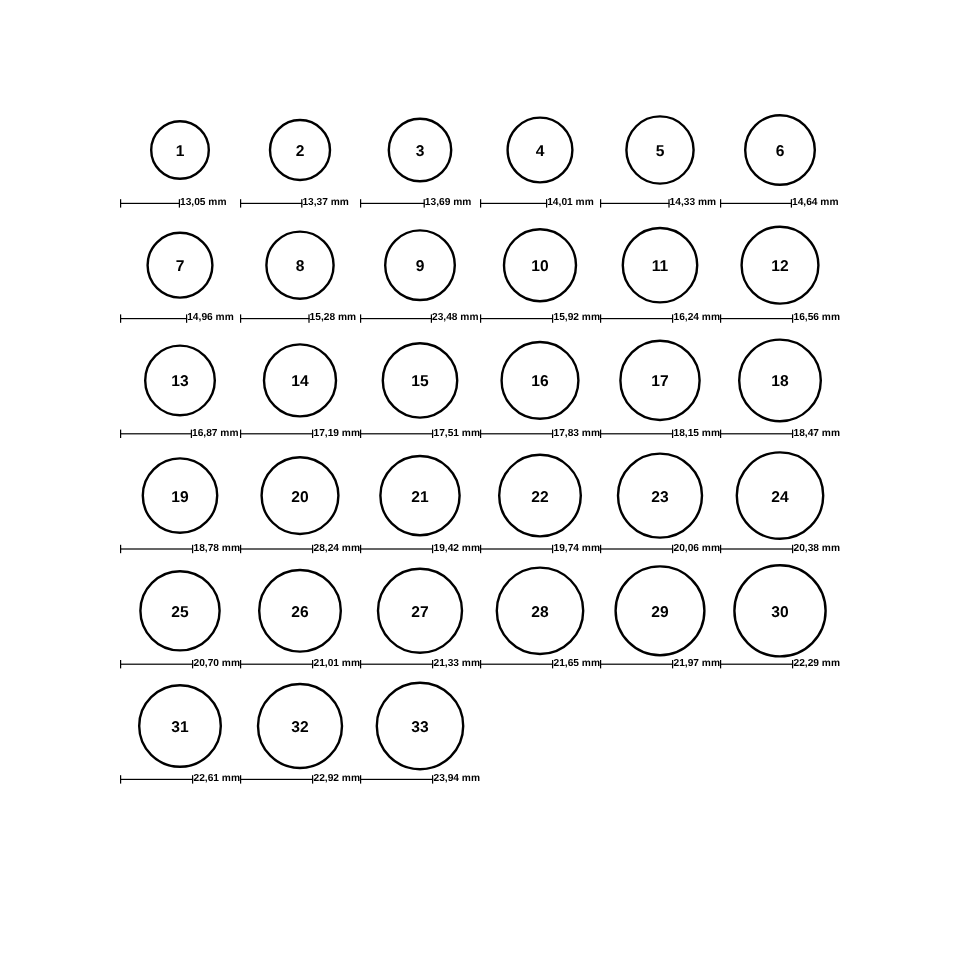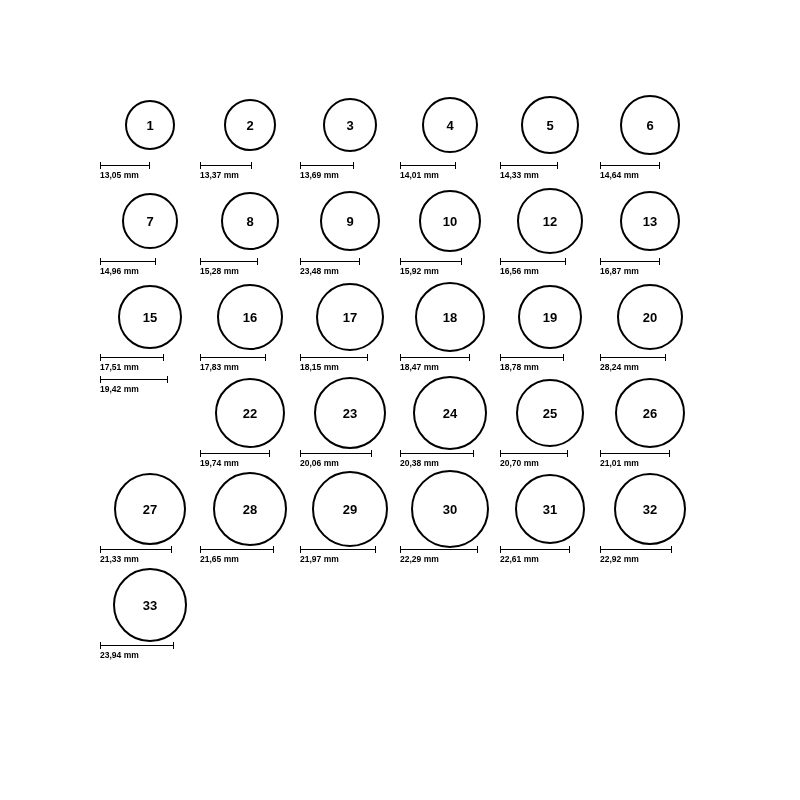--- a/index.html
+++ b/index.html
@@ -56,22 +56,22 @@
   .ring-number {
     font-weight: bold;
     font-size: 13px;
     line-height: 1;
     letter-spacing: 0px;
   }
   .measure {
     position: relative;
     width: 100%;
     display: flex;
-    flex-direction: column;
-    align-items: flex-start;
+    flex-direction: row;
+    align-items: flex-end;
   }
   .measure-bar {
     position: relative;
     height: 7px;
   }
   .measure-bar .line {
     position: absolute;
     top: 3px;
     left: 0;
     right: 0;
@@ -245,20 +245,35 @@
           <div class="measure-bar" style="width: 62px;">
             <span class="line"></span>
             <span class="tick left"></span>
             <span class="tick right"></span>
           </div>
           <div class="measure-label">15,92 mm</div>
         </div>
       </div>
       <div class="ring-cell">
         <div class="ring-circle-wrap">
+          <div class="ring-circle" style="width: 64px; height: 64px;">
+            <span class="ring-number">11</span>
+          </div>
+        </div>
+        <div class="measure">
+          <div class="measure-bar" style="width: 64px;">
+            <span class="line"></span>
+            <span class="tick left"></span>
+            <span class="tick right"></span>
+          </div>
+          <div class="measure-label">16,24 mm</div>
+        </div>
+      </div>
+      <div class="ring-cell">
+        <div class="ring-circle-wrap">
           <div class="ring-circle" style="width: 66px; height: 66px;">
             <span class="ring-number">12</span>
           </div>
         </div>
         <div class="measure">
           <div class="measure-bar" style="width: 66px;">
             <span class="line"></span>
             <span class="tick left"></span>
             <span class="tick right"></span>
           </div>
@@ -275,20 +290,35 @@
           <div class="measure-bar" style="width: 60px;">
             <span class="line"></span>
             <span class="tick left"></span>
             <span class="tick right"></span>
           </div>
           <div class="measure-label">16,87 mm</div>
         </div>
       </div>
       <div class="ring-cell">
         <div class="ring-circle-wrap">
+          <div class="ring-circle" style="width: 62px; height: 62px;">
+            <span class="ring-number">14</span>
+          </div>
+        </div>
+        <div class="measure">
+          <div class="measure-bar" style="width: 62px;">
+            <span class="line"></span>
+            <span class="tick left"></span>
+            <span class="tick right"></span>
+          </div>
+          <div class="measure-label">17,19 mm</div>
+        </div>
+      </div>
+      <div class="ring-cell">
+        <div class="ring-circle-wrap">
           <div class="ring-circle" style="width: 64px; height: 64px;">
             <span class="ring-number">15</span>
           </div>
         </div>
         <div class="measure">
           <div class="measure-bar" style="width: 64px;">
             <span class="line"></span>
             <span class="tick left"></span>
             <span class="tick right"></span>
           </div>
@@ -364,20 +394,25 @@
         <div class="measure">
           <div class="measure-bar" style="width: 66px;">
             <span class="line"></span>
             <span class="tick left"></span>
             <span class="tick right"></span>
           </div>
           <div class="measure-label">28,24 mm</div>
         </div>
       </div>
       <div class="ring-cell">
+        <div class="ring-circle-wrap">
+          <div class="ring-circle" style="width: 68px; height: 68px;">
+            <span class="ring-number">21</span>
+          </div>
+        </div>
         <div class="measure">
           <div class="measure-bar" style="width: 68px;">
             <span class="line"></span>
             <span class="tick left"></span>
             <span class="tick right"></span>
           </div>
           <div class="measure-label">19,42 mm</div>
         </div>
       </div>
       <div class="ring-cell">

